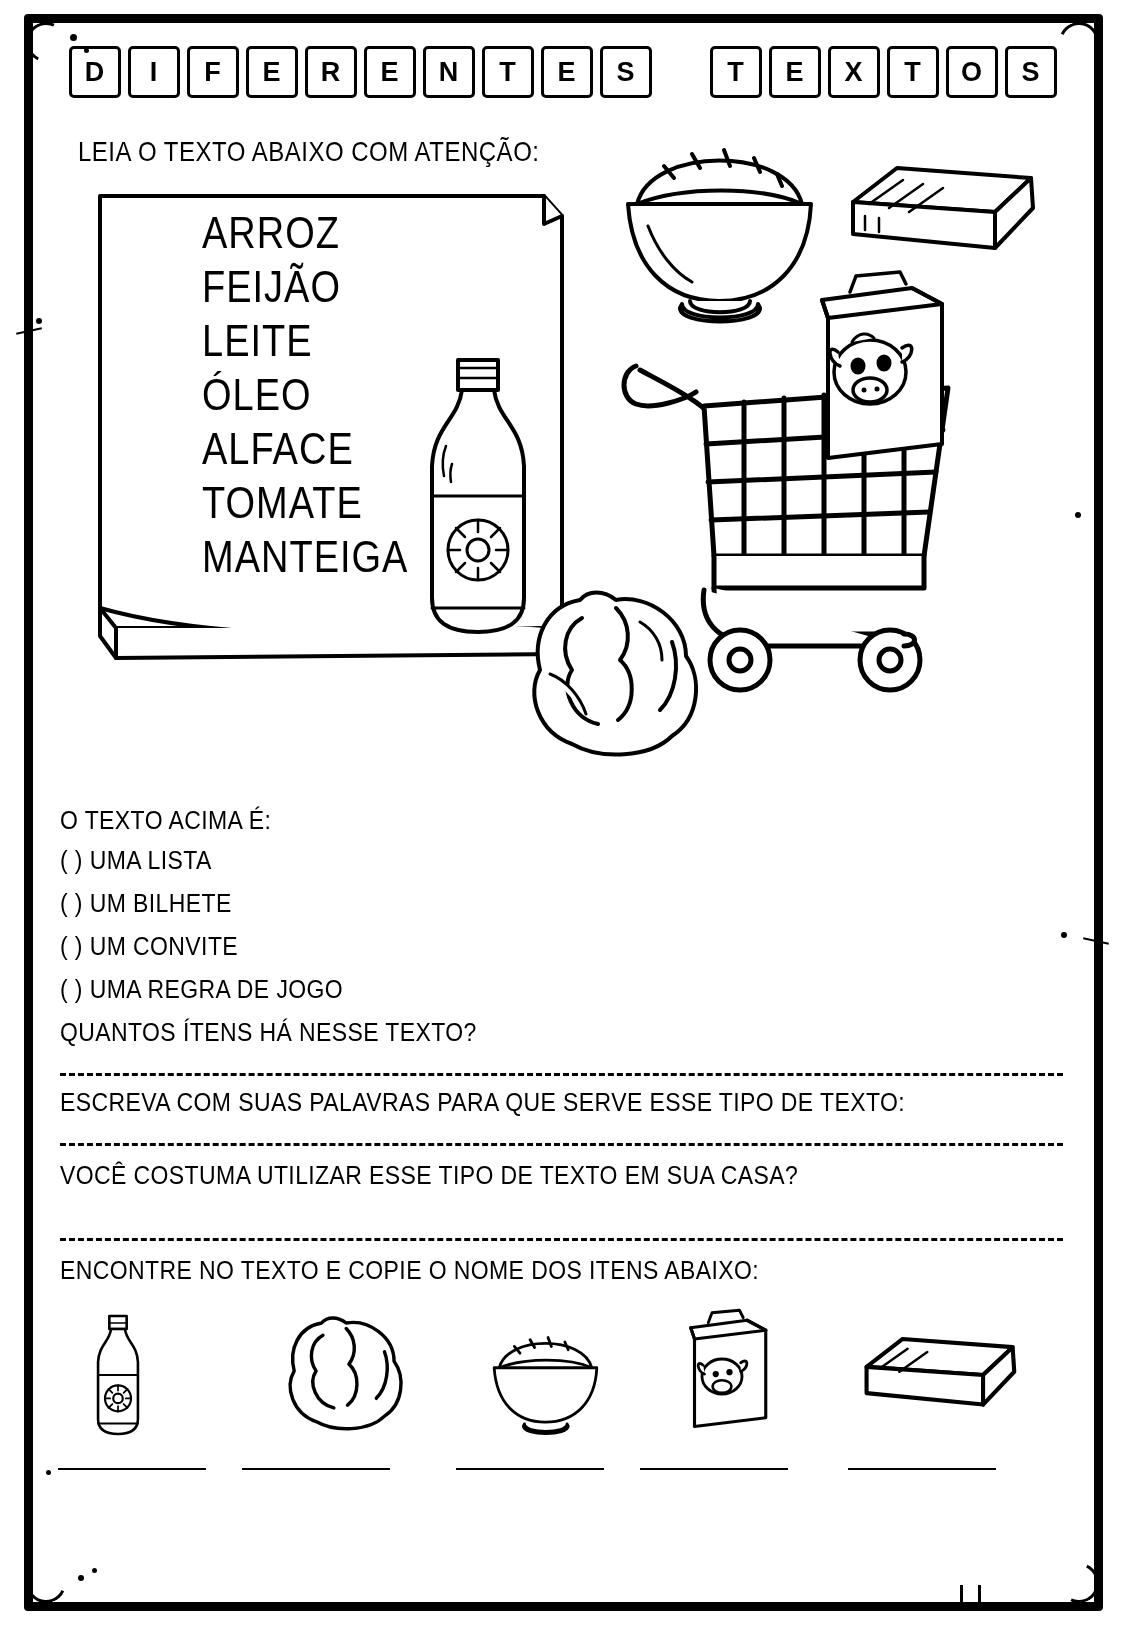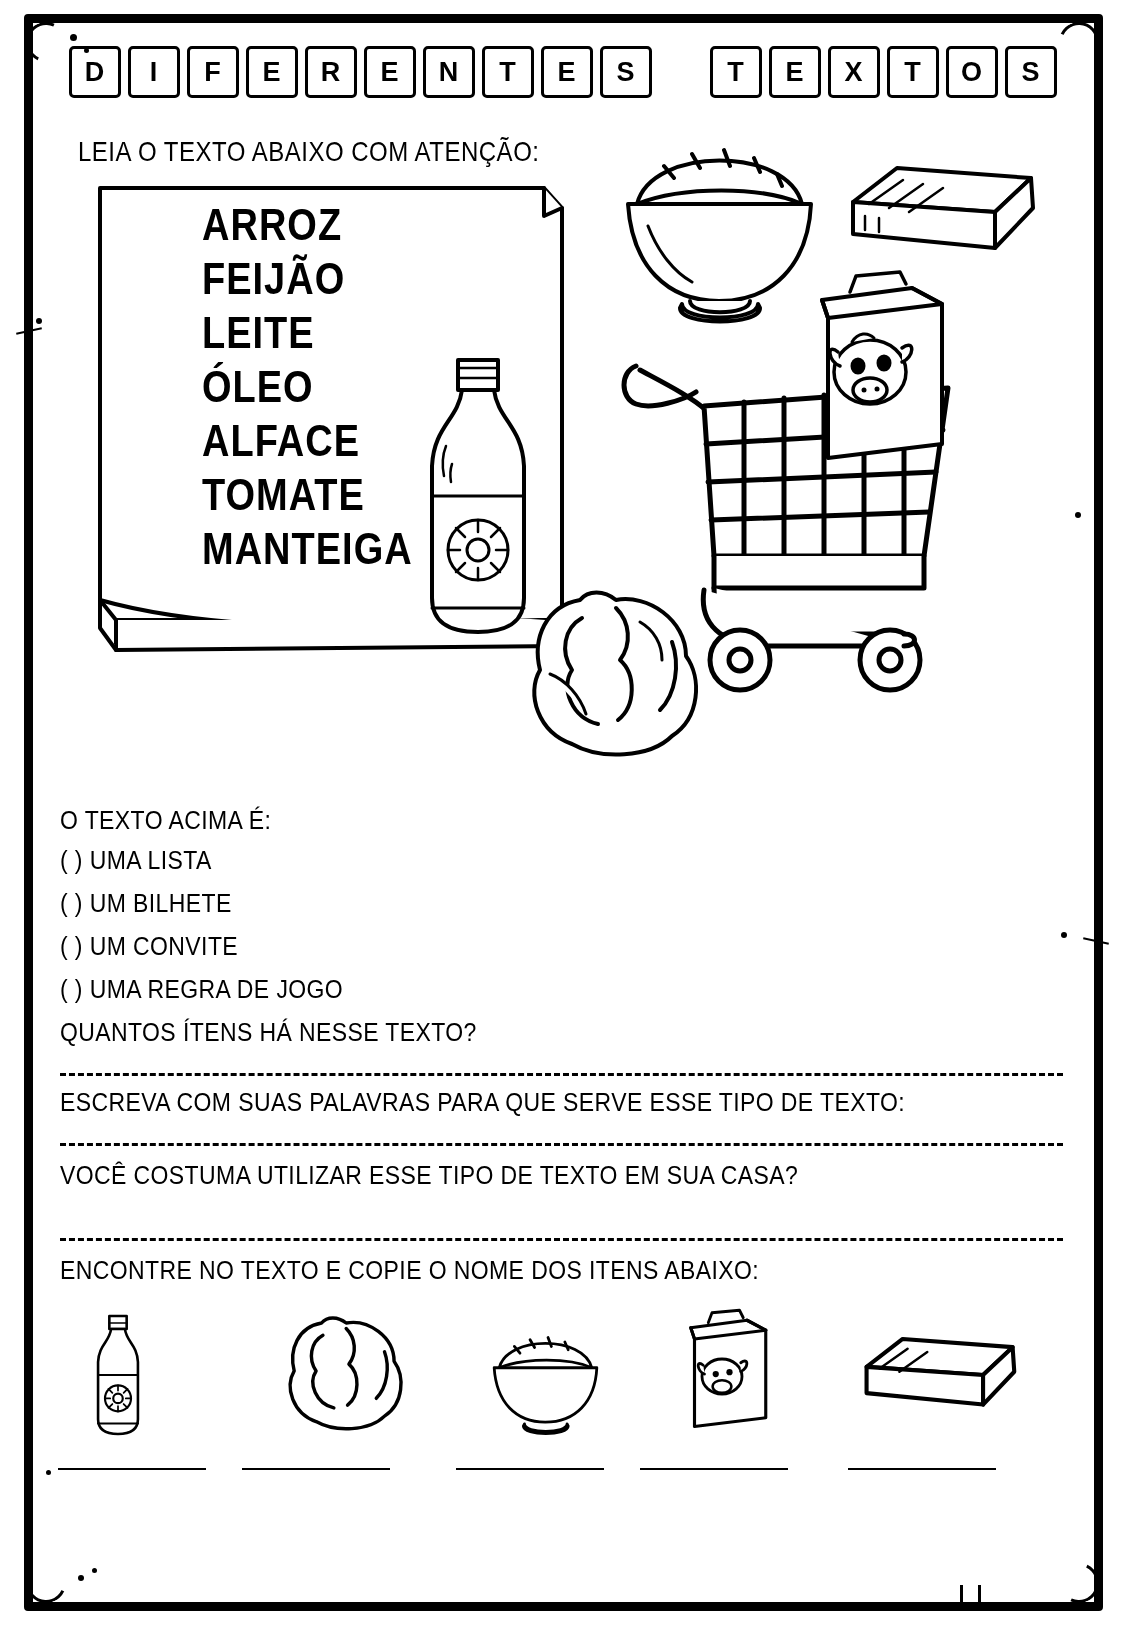--- a/index.html
+++ b/index.html
@@ -60,21 +60,21 @@
   
   .lead{
     position:absolute;left:78px;top:136px;
     font-size:24px;letter-spacing:.5px;
     transform:scaleY(1.12);
     transform-origin:left top;
   }
 
   
   .paper{
-    position:absolute;left:92px;top:180px;width:475px;height:470px;font-weight:bold;
+    position:absolute;left:92px;top:188px;width:475px;height:470px;
   }
   .paper svg{display:block;}
   .listwords{
     position:absolute;left:110px;top:26px;
     display:flex;flex-direction:column;gap:16px;
   }
   .listwords span{
     font-size:38px;letter-spacing:1px;
     transform:scaleY(1.15);
     transform-origin:left center;

